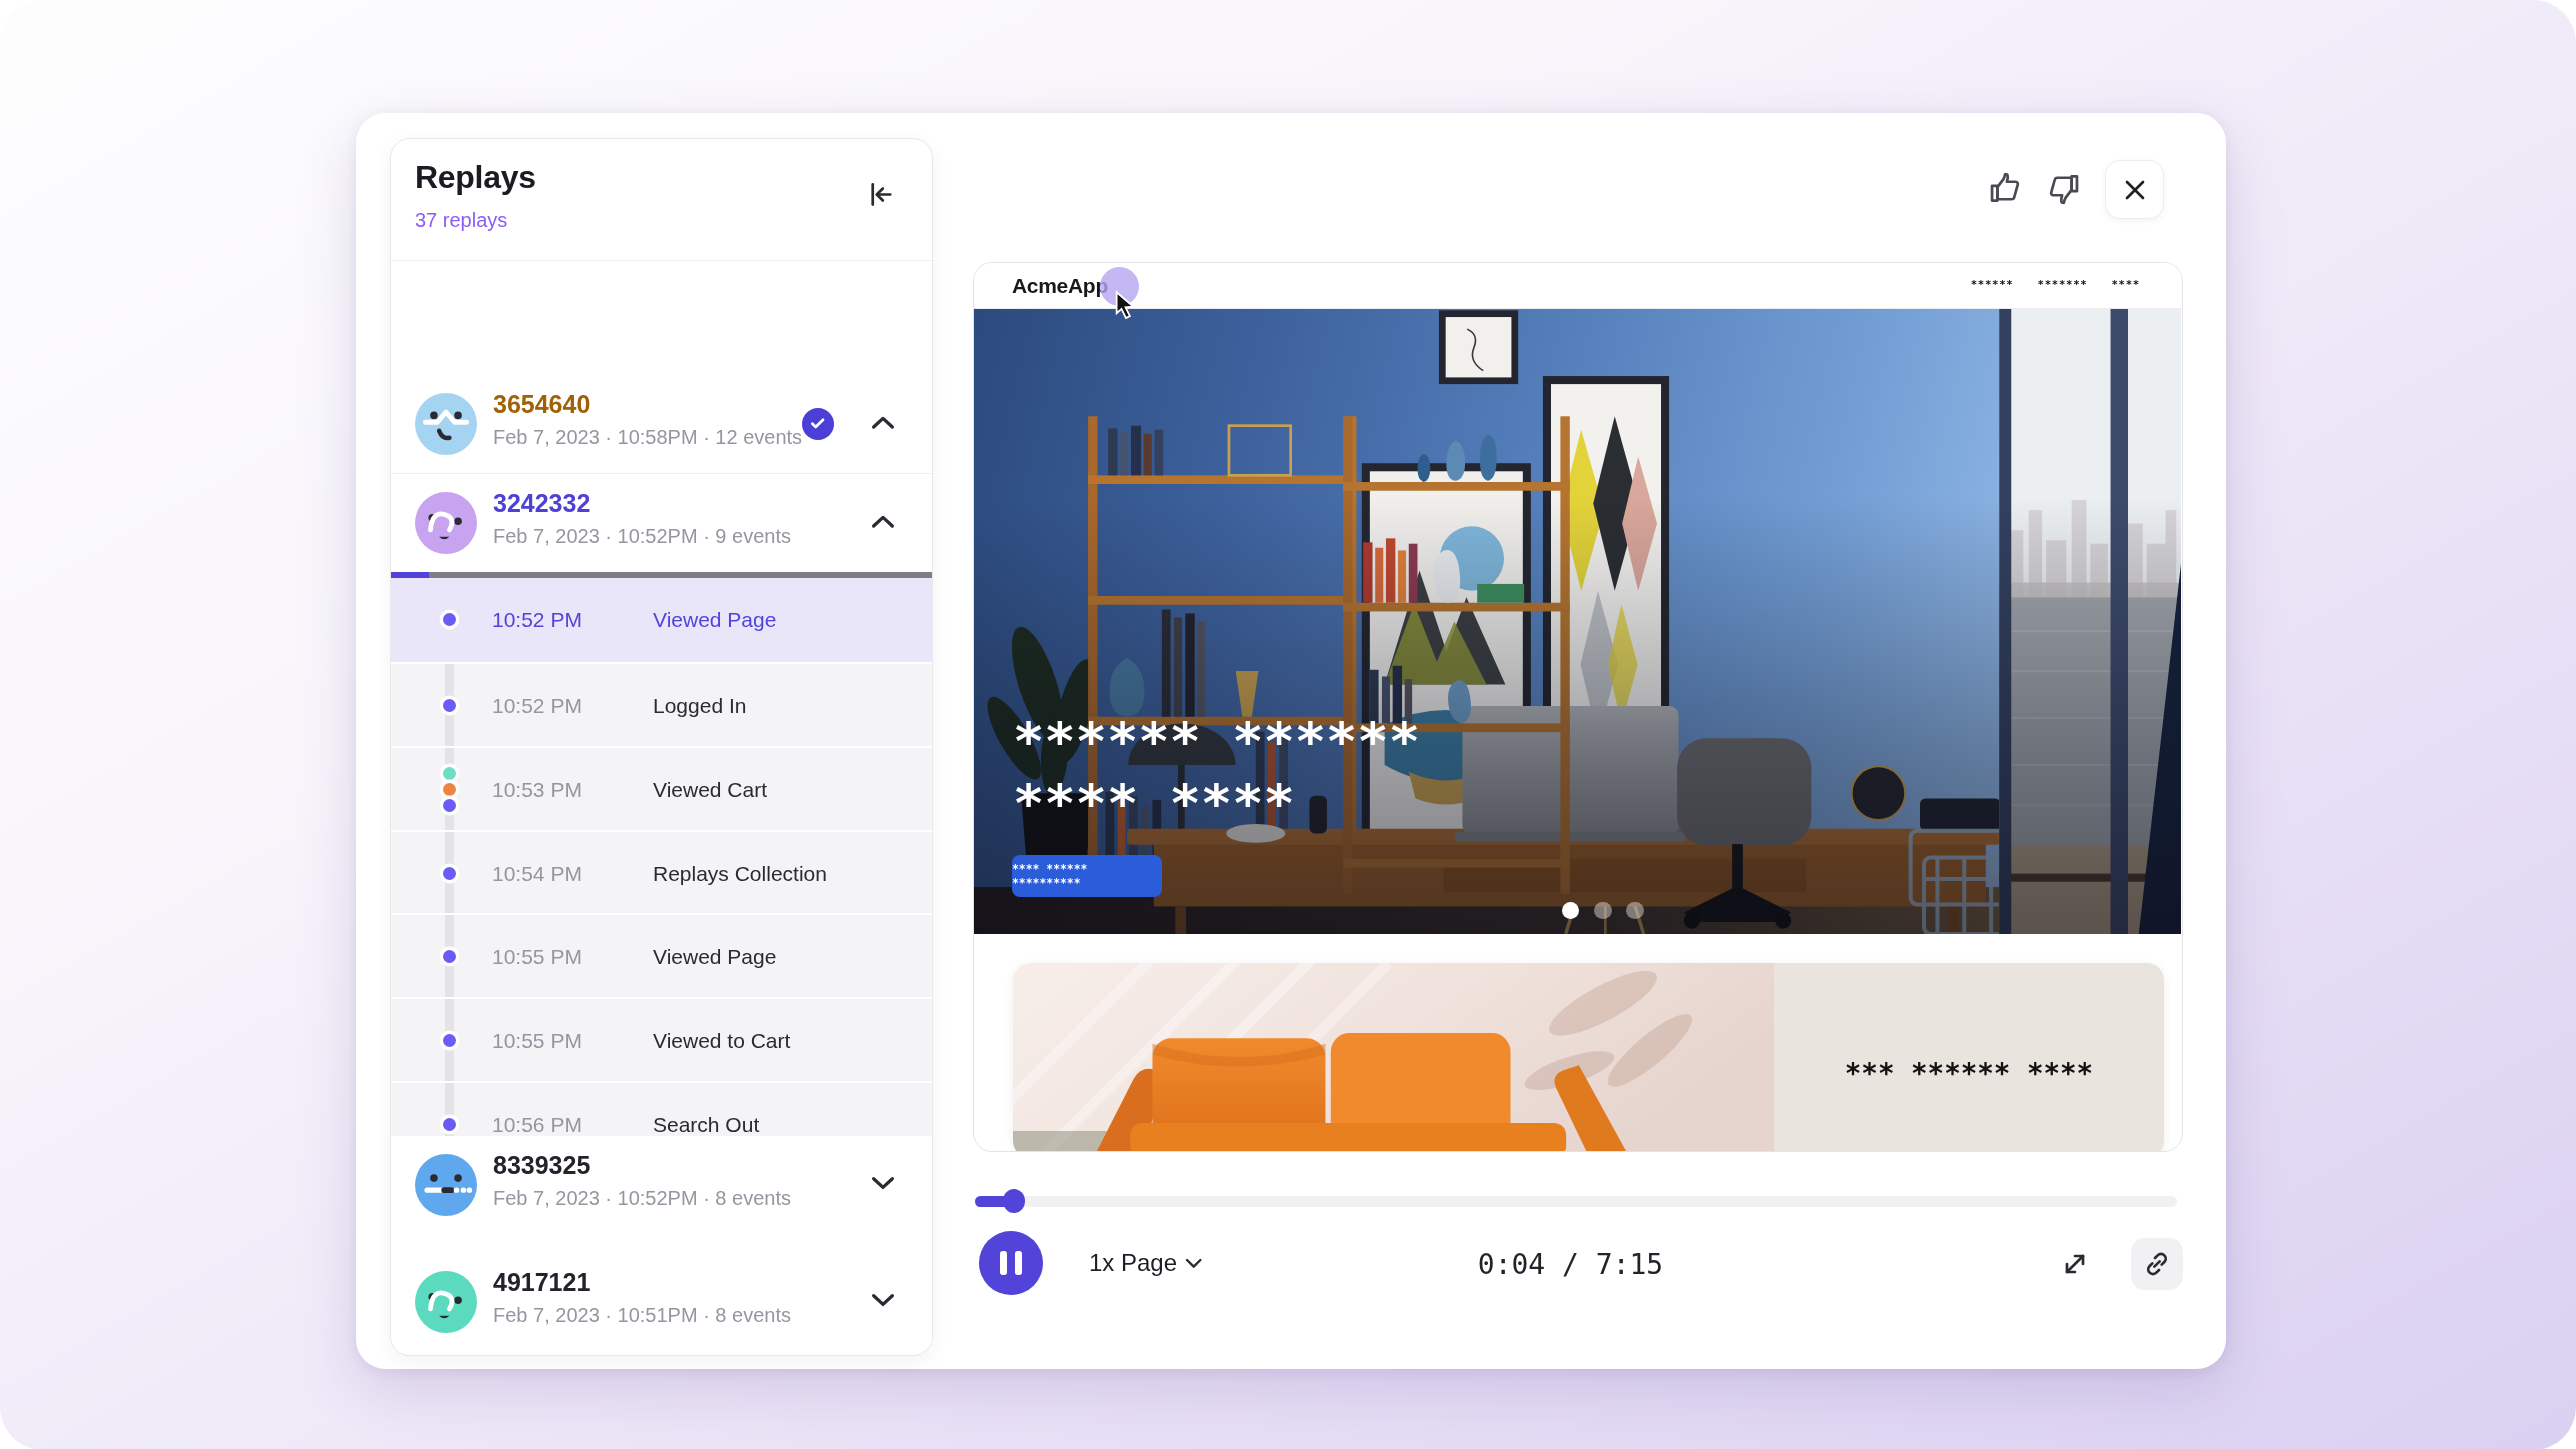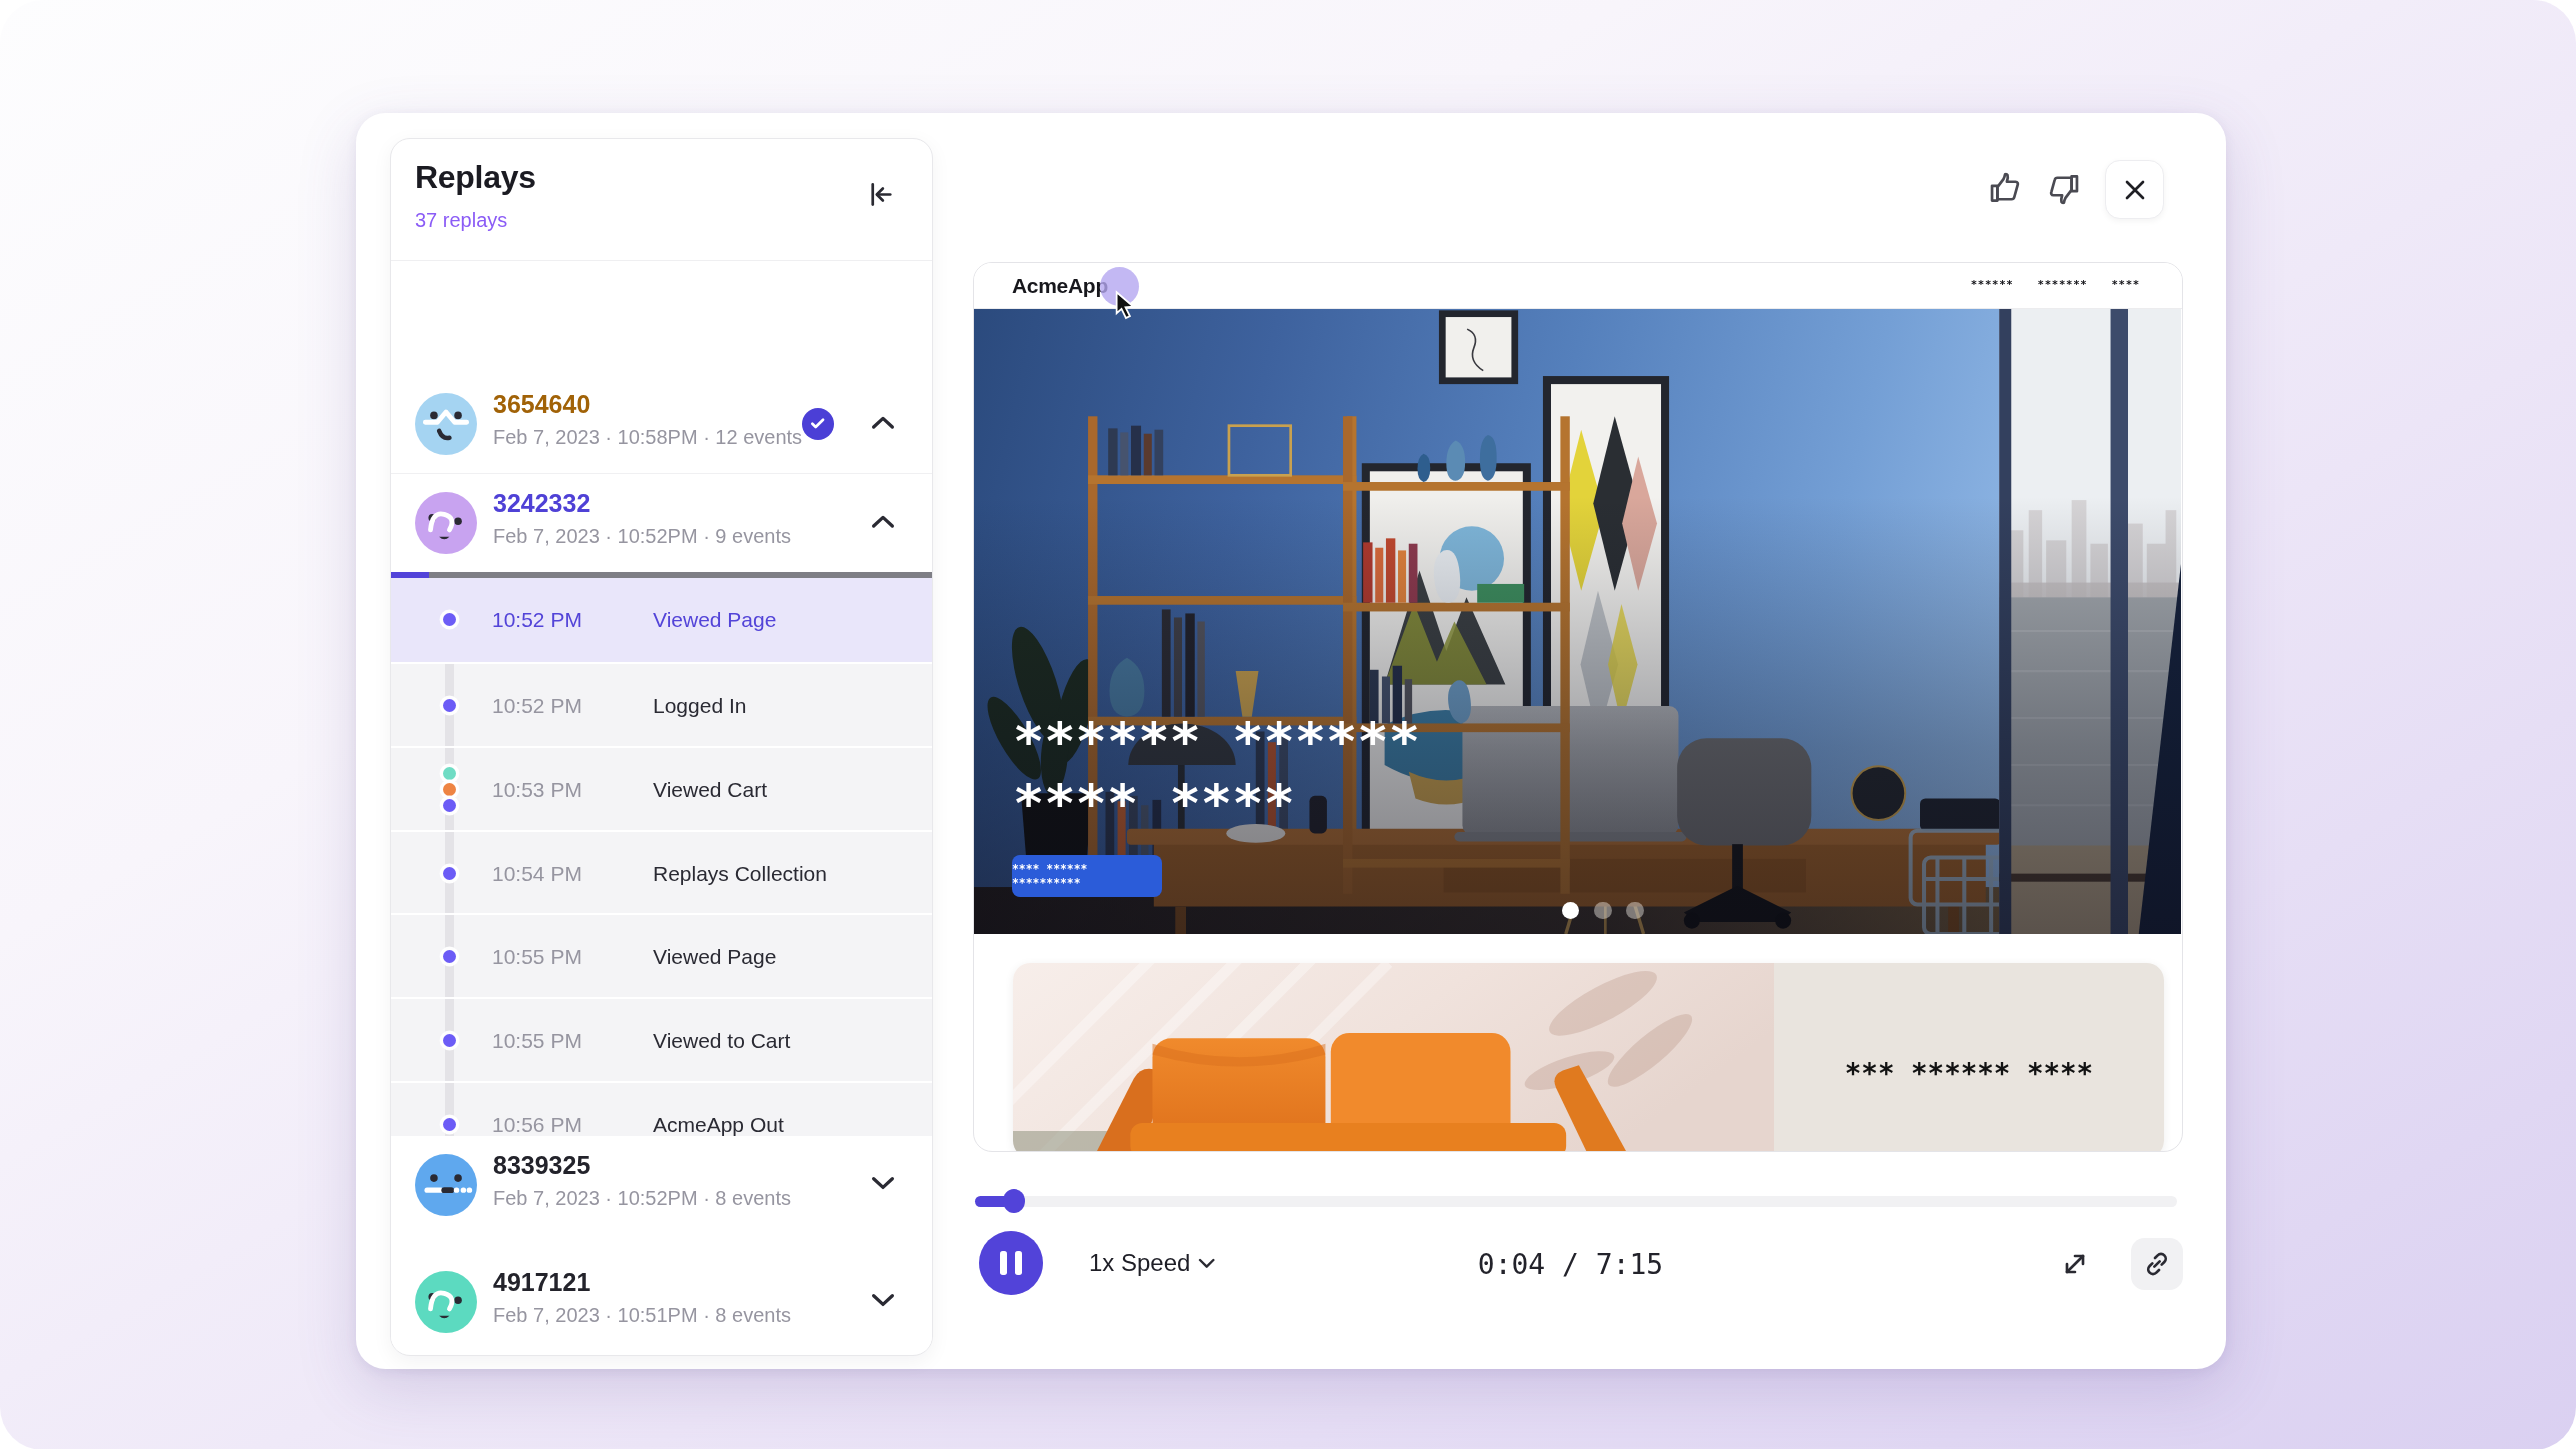--- a/index.html
+++ b/index.html
@@ -196,21 +196,21 @@
             <span class="ev-name">Viewed Page</span>
           </div>
           <div class="ev-row alt" style="top:419px;">
             <span class="ev-dot" style="top: 35px; background: rgb(108, 92, 246);"></span>
             <span class="ev-time">10:55 PM</span>
             <span class="ev-name">Viewed to Cart</span>
           </div>
           <div class="ev-row alt" style="top:503px;">
             <span class="ev-dot" style="top: 35px; background: rgb(108, 92, 246);"></span>
             <span class="ev-time">10:56 PM</span>
-            <span class="ev-name">AcmeApp Out</span>
+            <span class="ev-name">Search Out</span>
           </div>
         </div>
 
         <div class="s-sep" style="top:790px;"></div>
         <div class="s-row" style="top:761px;text-align:right;">
           <span class="avatar" style="background: rgb(95, 168, 238);">
             <svg width="62" height="62" viewBox="0 0 36 36">
                 <circle cx="11" cy="14" r="2.2" fill="#2A2A33"></circle>
                 <circle cx="25" cy="14" r="2.2" fill="#2A2A33"></circle>
                 <path d="M7 21h8" stroke="#fff" stroke-width="3" stroke-linecap="round"></path>
@@ -513,21 +513,21 @@
       <span class="pfill" style="width: 2.8%;"></span>
       <span class="phandle"></span>
     </div>
 
     <div class="pause-btn">
         <i></i>
         <i></i>
       </div>
 
     <div class="speed">
-      <span>1x Speed</span>
+      <span>1x Page</span>
       <svg width="17.4" height="10.7" viewBox="0 0 26 16" fill="none" stroke="#2A2A32" stroke-width="3.6" stroke-linecap="round" stroke-linejoin="round">
           <path d="M3 3l10 10L23 3"></path>
         </svg>
     </div>
 
     <div class="time">0:04 / 7:15</div>
 
     <svg class="icon-expand" width="32" height="32" viewBox="0 0 48 48" fill="none" stroke="#2A2A32" stroke-width="4" stroke-linecap="round" stroke-linejoin="round">
       <path d="M12 36L36 12"></path>
         <path d="M24 12h12v12"></path>

